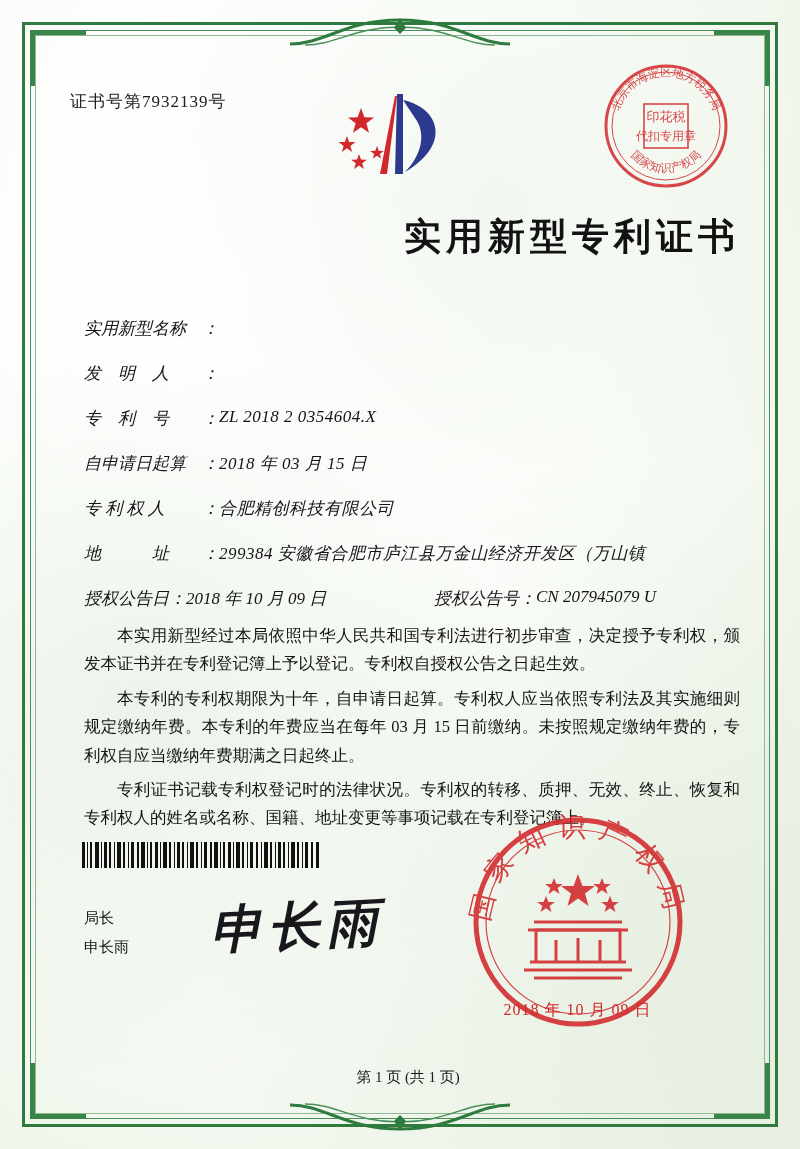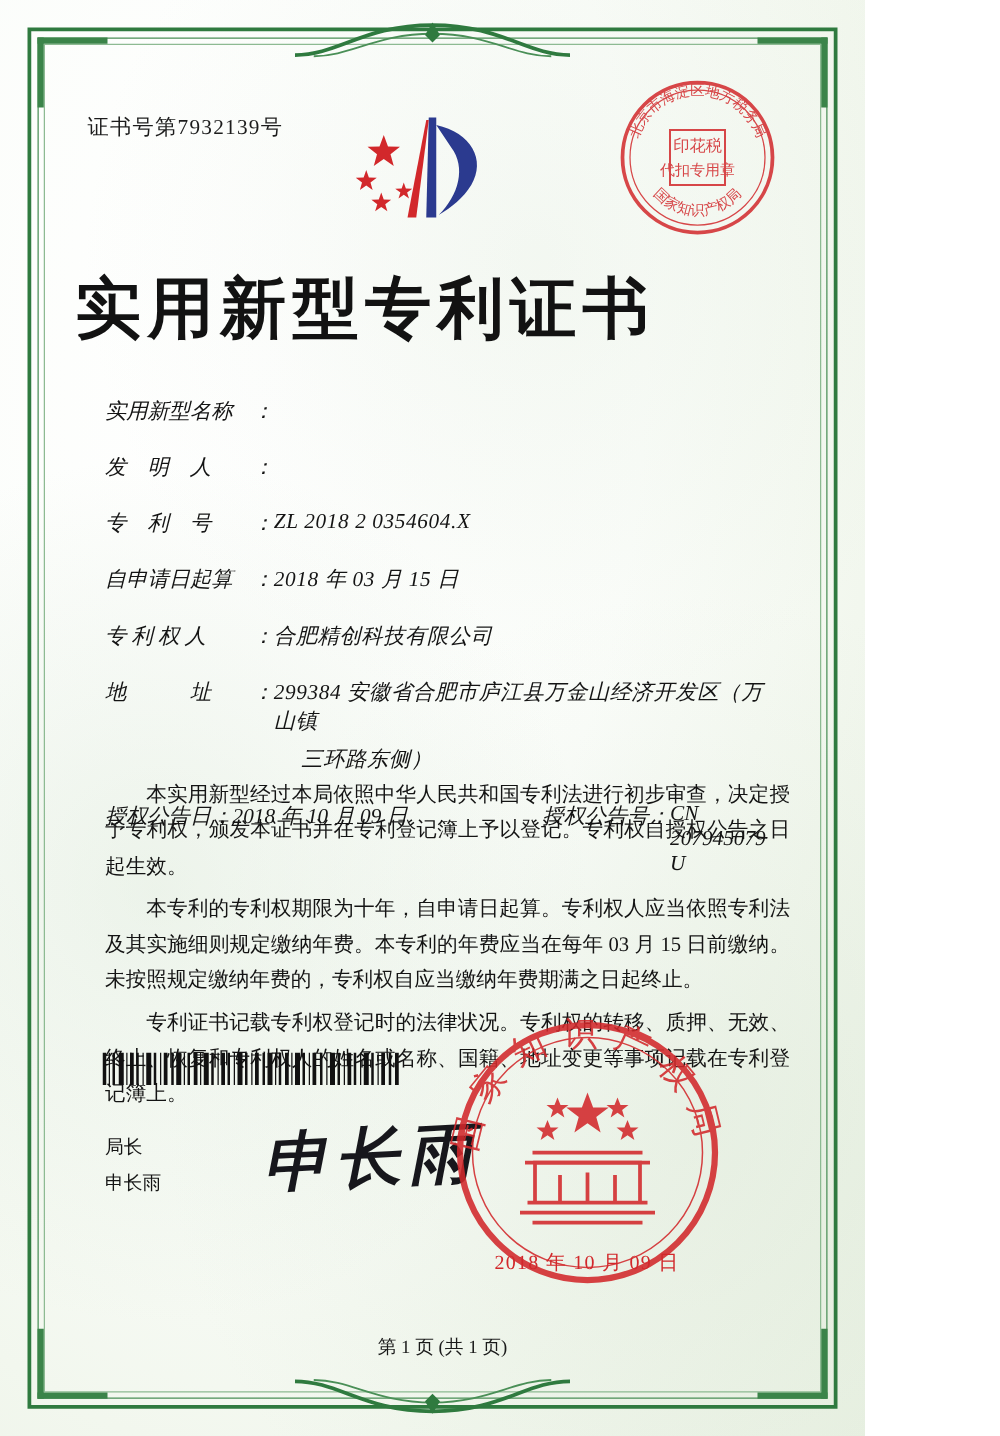--- a/index.html
+++ b/index.html
@@ -5,21 +5,21 @@
   html, body {
     margin: 0;
     padding: 0;
     background: #ffffff;
   }
   body {
     font-family: "Liberation Serif", "DejaVu Serif", serif;
   }
   .page {
     position: relative;
-    width: 692px;
+    width: 800px;
     height: 1149px;
     overflow: hidden;
     background:
       radial-gradient(ellipse at 30% 25%, #ffffff 0%, #fbfdfa 45%, #f2f7ee 72%, #e9f1e3 100%);
   }
   
   .page:before {
     content: "";
     position: absolute;
     inset: 0;
@@ -103,22 +103,22 @@
     top: 8px;
     width: 132px;
     height: 132px;
   }
 
   .doc-title {
     position: absolute;
     top: 160px;
     left: 0;
     right: 0;
-    text-align: left;
-    font-size: 53px;
+    text-align: right;
+    font-size: 37px;
     font-weight: bold;
     letter-spacing: 5px;
     color: #121212;
     font-family: "DejaVu Serif", "Liberation Serif", serif;
   }
 
   .fields {
     position: absolute;
     top: 265px;
     left: 24px;
@@ -324,21 +324,20 @@
         <span class="field-label">专 利 权 人</span>
         <span class="field-colon">：</span>
         <span class="field-value">合肥精创科技有限公司</span>
       </div>
 
       <div class="field-row">
         <span class="field-label">地　　　址</span>
         <span class="field-colon">：</span>
         <span class="field-value">
           <span>299384 安徽省合肥市庐江县万金山经济开发区（万山镇</span>
-          <span class="line2">三环路东侧）</span>
         </span>
       </div>
 
       <div class="row-split">
         <span class="left">
           <span class="lbl">授权公告日</span>
           <span>：</span>
           <span>2018 年 10 月 09 日</span>
         </span>
         <span class="right">

